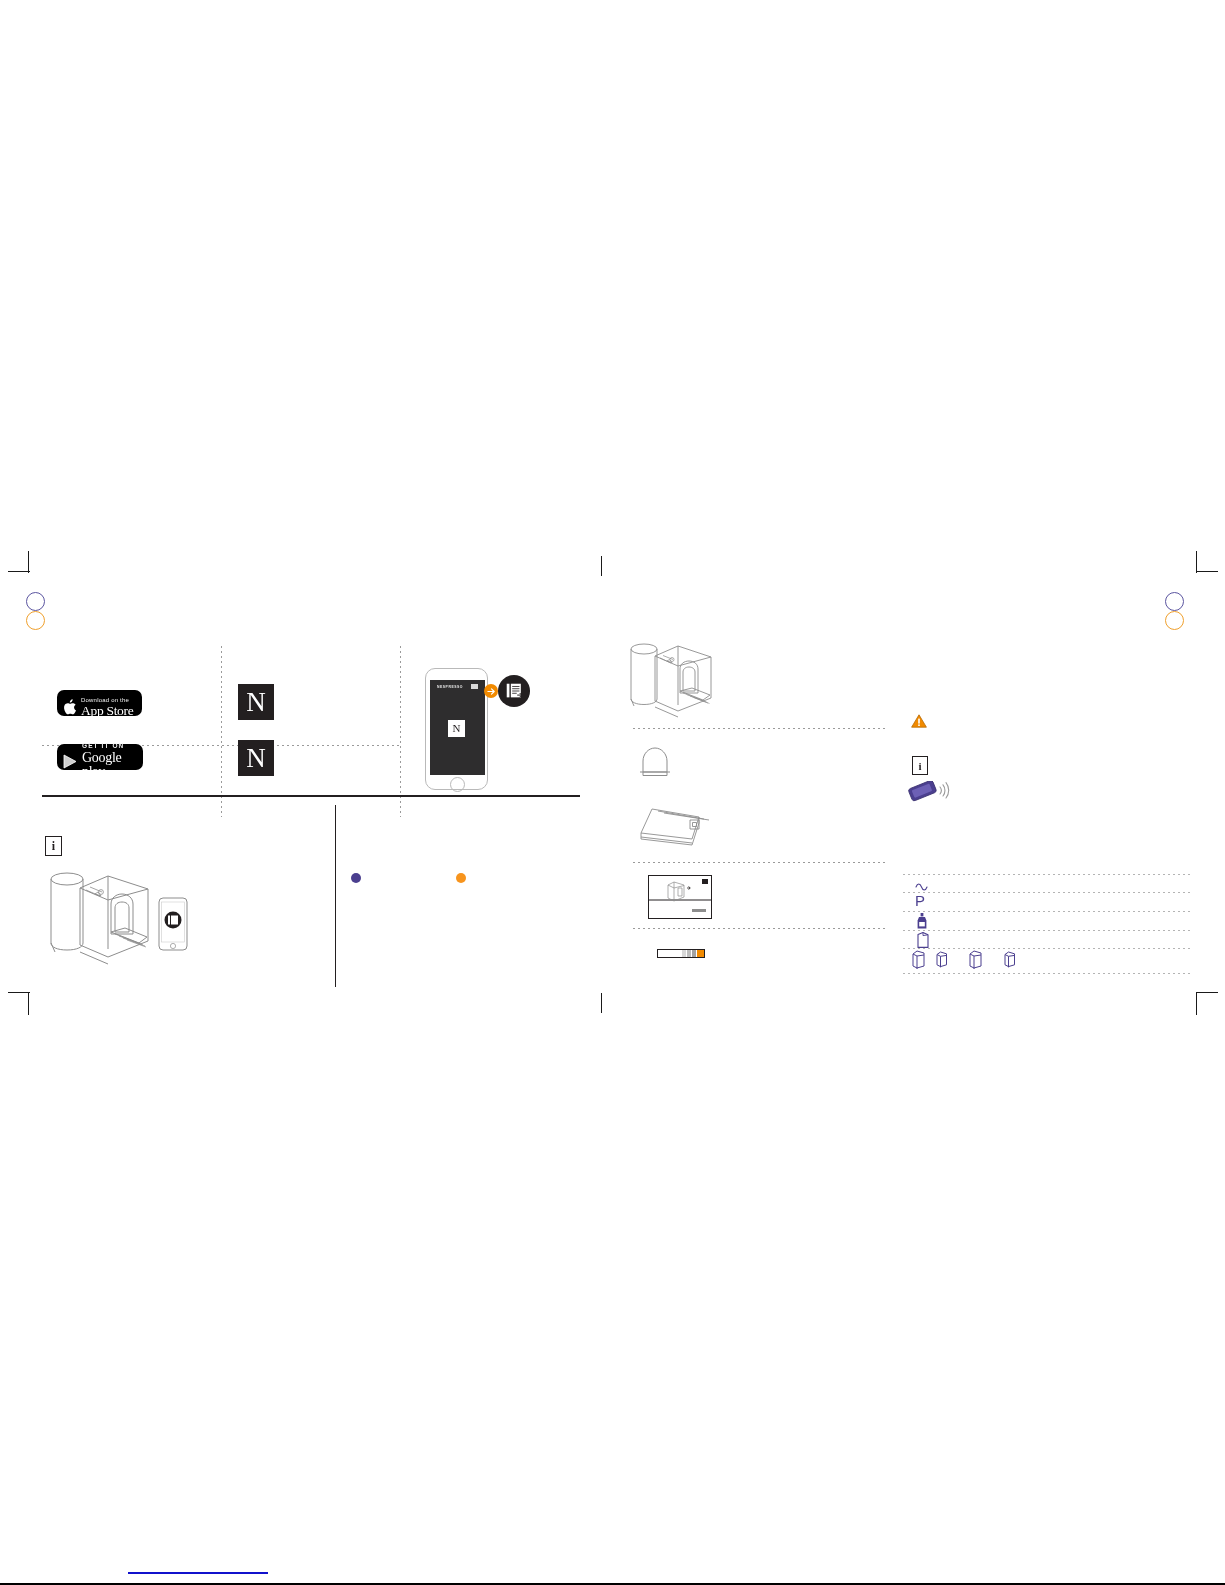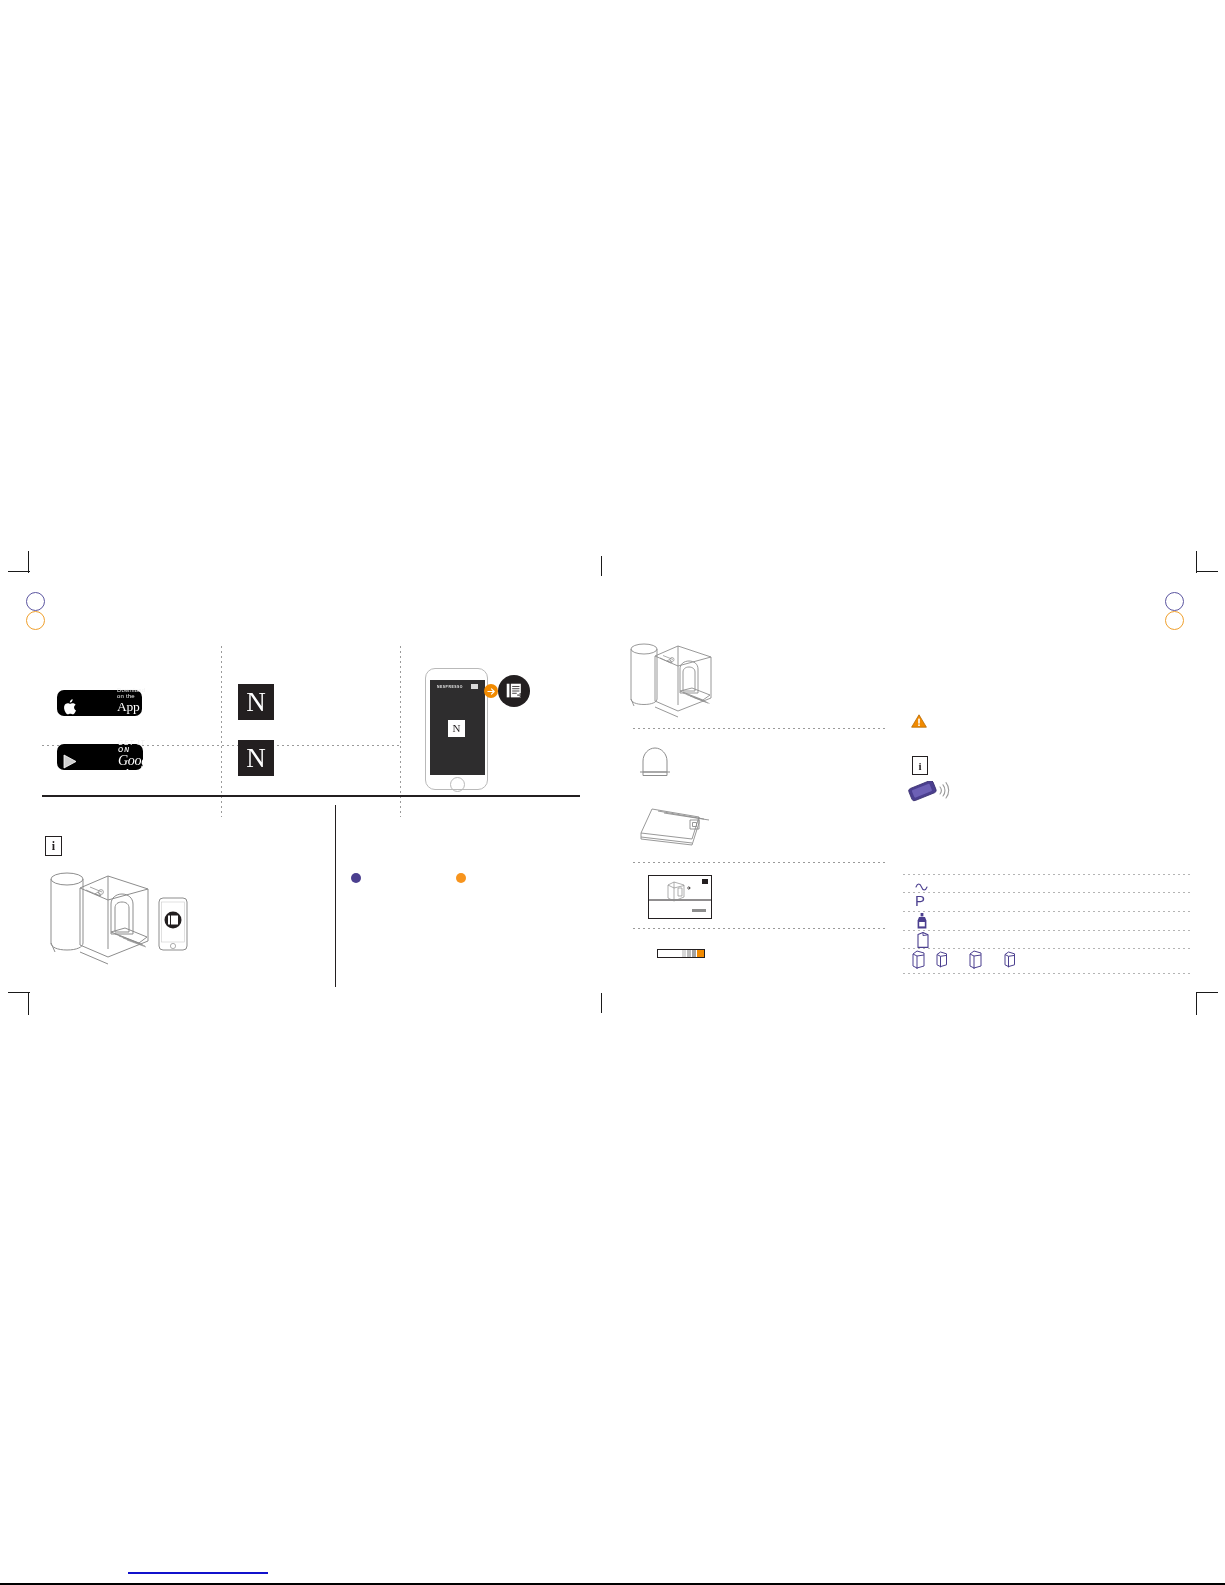--- a/index.html
+++ b/index.html
@@ -38,21 +38,20 @@
 
   
   .badge {
     position:absolute;
     background:#000000;
     border-radius:7px;
     display:flex; align-items:center;
     box-sizing:border-box;
     padding:12px 8px 4px 6px;
     color:#ffffff;
-    gap:36px;
   }
   .badge .glyph { flex:0 0 auto; display:flex; align-items:center; justify-content:center; }
   .badge .txt { display:flex; flex-direction:column; line-height:1; margin-left:5px; }
   .badge .small { font-size:6px; letter-spacing:.2px; color:#f2f2f2; }
   .badge .big { font-size:13.5px; font-weight:400; margin-top:1px; letter-spacing:-.3px;
                 font-family:"Liberation Serif", serif; }
   .badge.gp .small { font-size:6.5px; font-weight:bold; letter-spacing:1.1px; }
   .badge.gp .big { font-family:"Liberation Serif", serif; font-size:14px; }
 
   
@@ -129,21 +128,21 @@
       <svg width="13" height="16" viewBox="0 0 14 17">
         <path fill="#ffffff" d="M9.6 2.6c.5-.6.9-1.5.8-2.4-.8 0-1.7.5-2.3 1.2-.5.6-.9 1.5-.8 2.3.9.1 1.8-.5 2.3-1.1zM11.9 9c0-2 1.6-2.9 1.7-3-.9-1.4-2.4-1.5-2.9-1.6-1.2-.1-2.4.7-3 .7-.6 0-1.6-.7-2.6-.7-1.3 0-2.6.8-3.3 2-1.4 2.4-.4 6 1 8 .7 1 1.5 2.1 2.5 2 1-.04 1.4-.65 2.6-.65 1.2 0 1.6.65 2.6.63 1.1-.02 1.8-1 2.4-2 .8-1.1 1.1-2.2 1.1-2.3 0 0-2.1-.8-2.1-3.1z"></path>
       </svg>
     </span>
     <span class="txt">
       <span class="small">Download on the</span>
       <span class="big">App Store</span>
     </span>
   </div>
 
-  <div class="badge gp" style="left:57px; top:744px; width:86px; height:26px;font-style:italic;">
+  <div class="badge gp" style="left:57px; top:744px; width:86px; height:26px;">
     <span class="glyph">
       <svg width="14" height="15" viewBox="0 0 14 15">
         <polygon points="1,1 13,7.5 1,14" fill="#cfcfcf" stroke="#ffffff" stroke-width="0.8"></polygon>
       </svg>
     </span>
     <span class="txt">
       <span class="small">GET IT ON</span>
       <span class="big">Google play</span>
     </span>
   </div>

